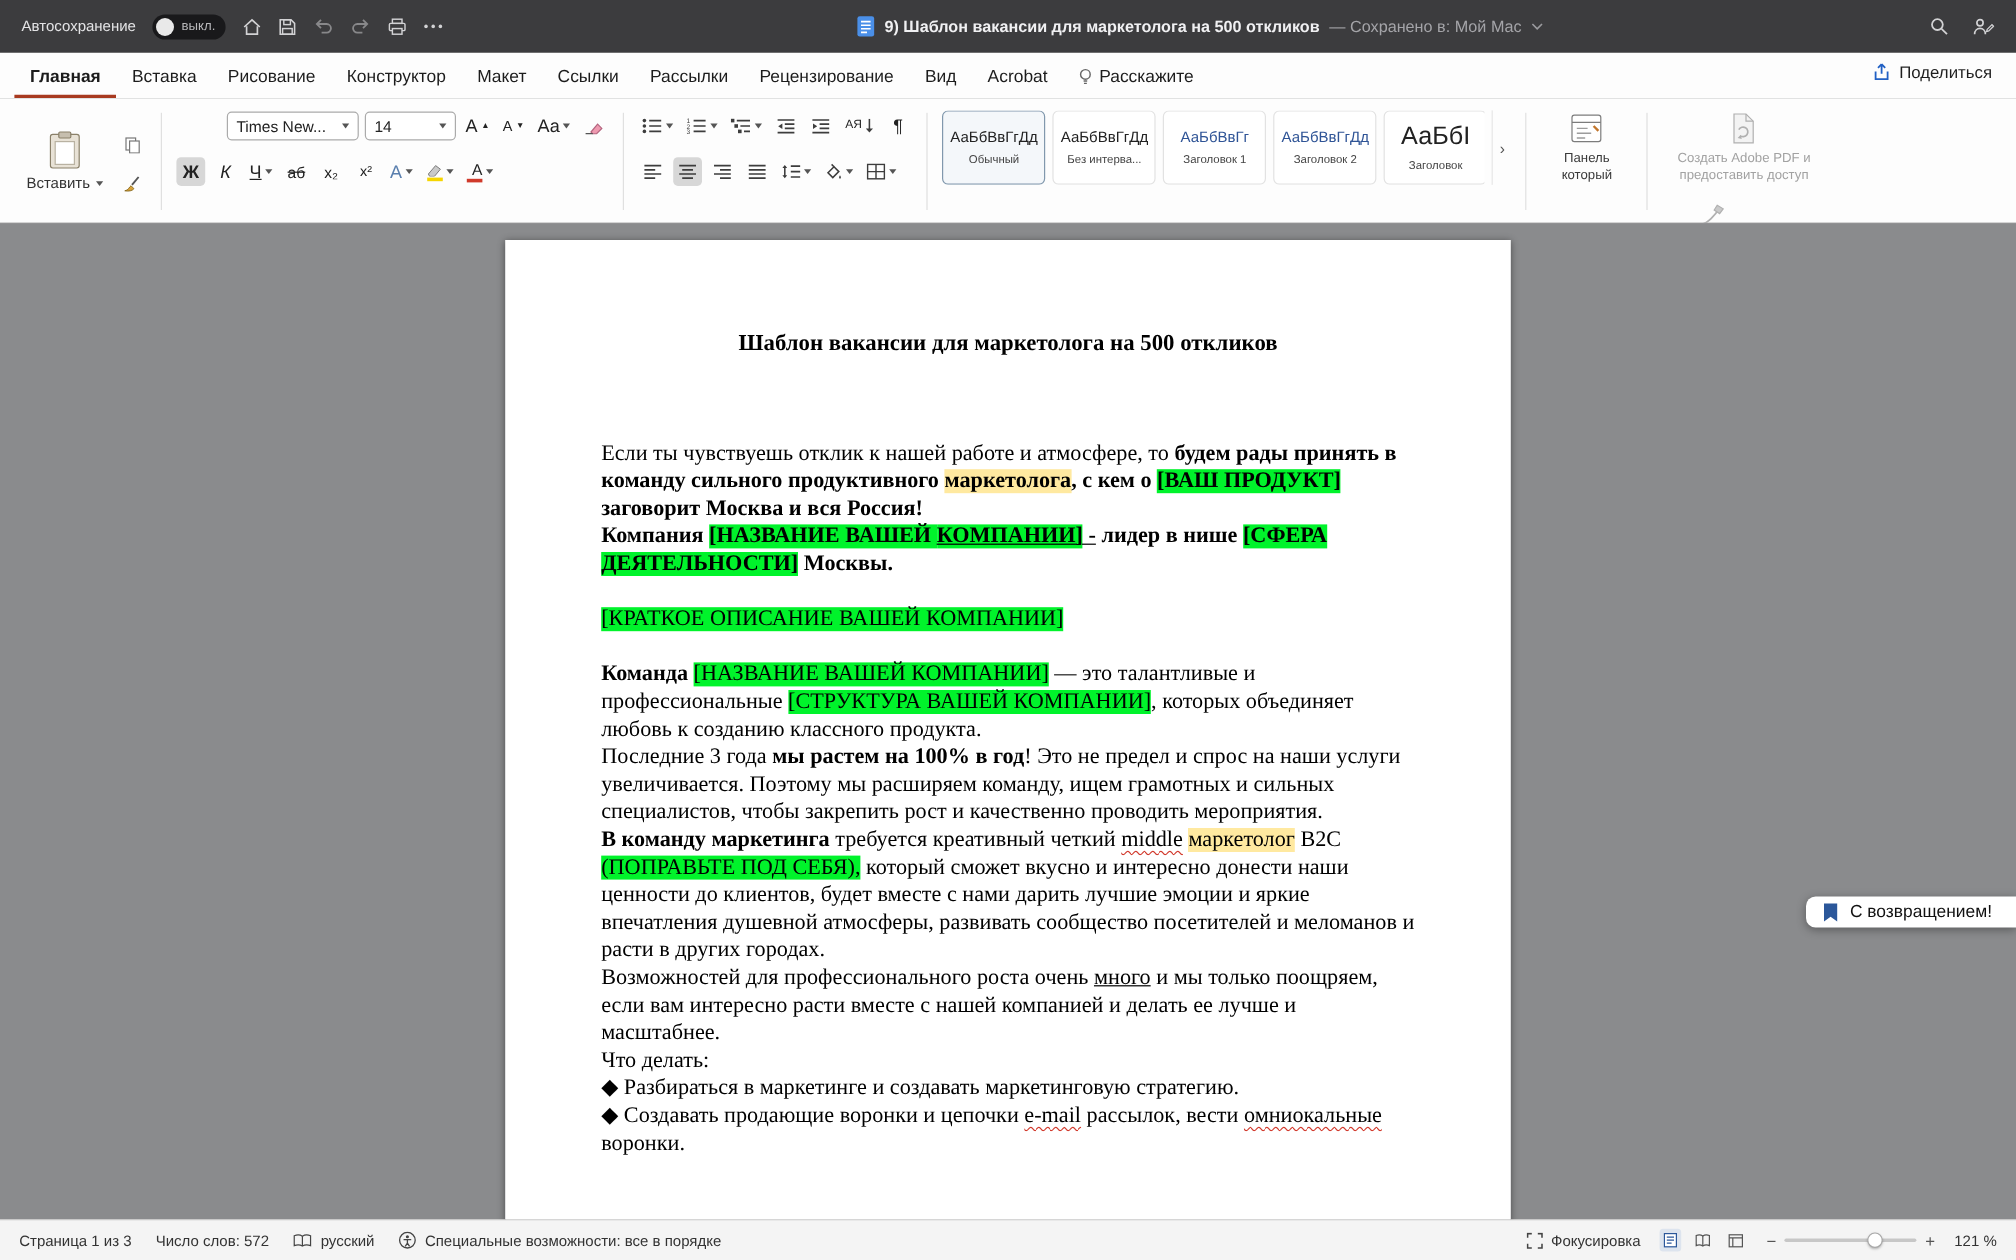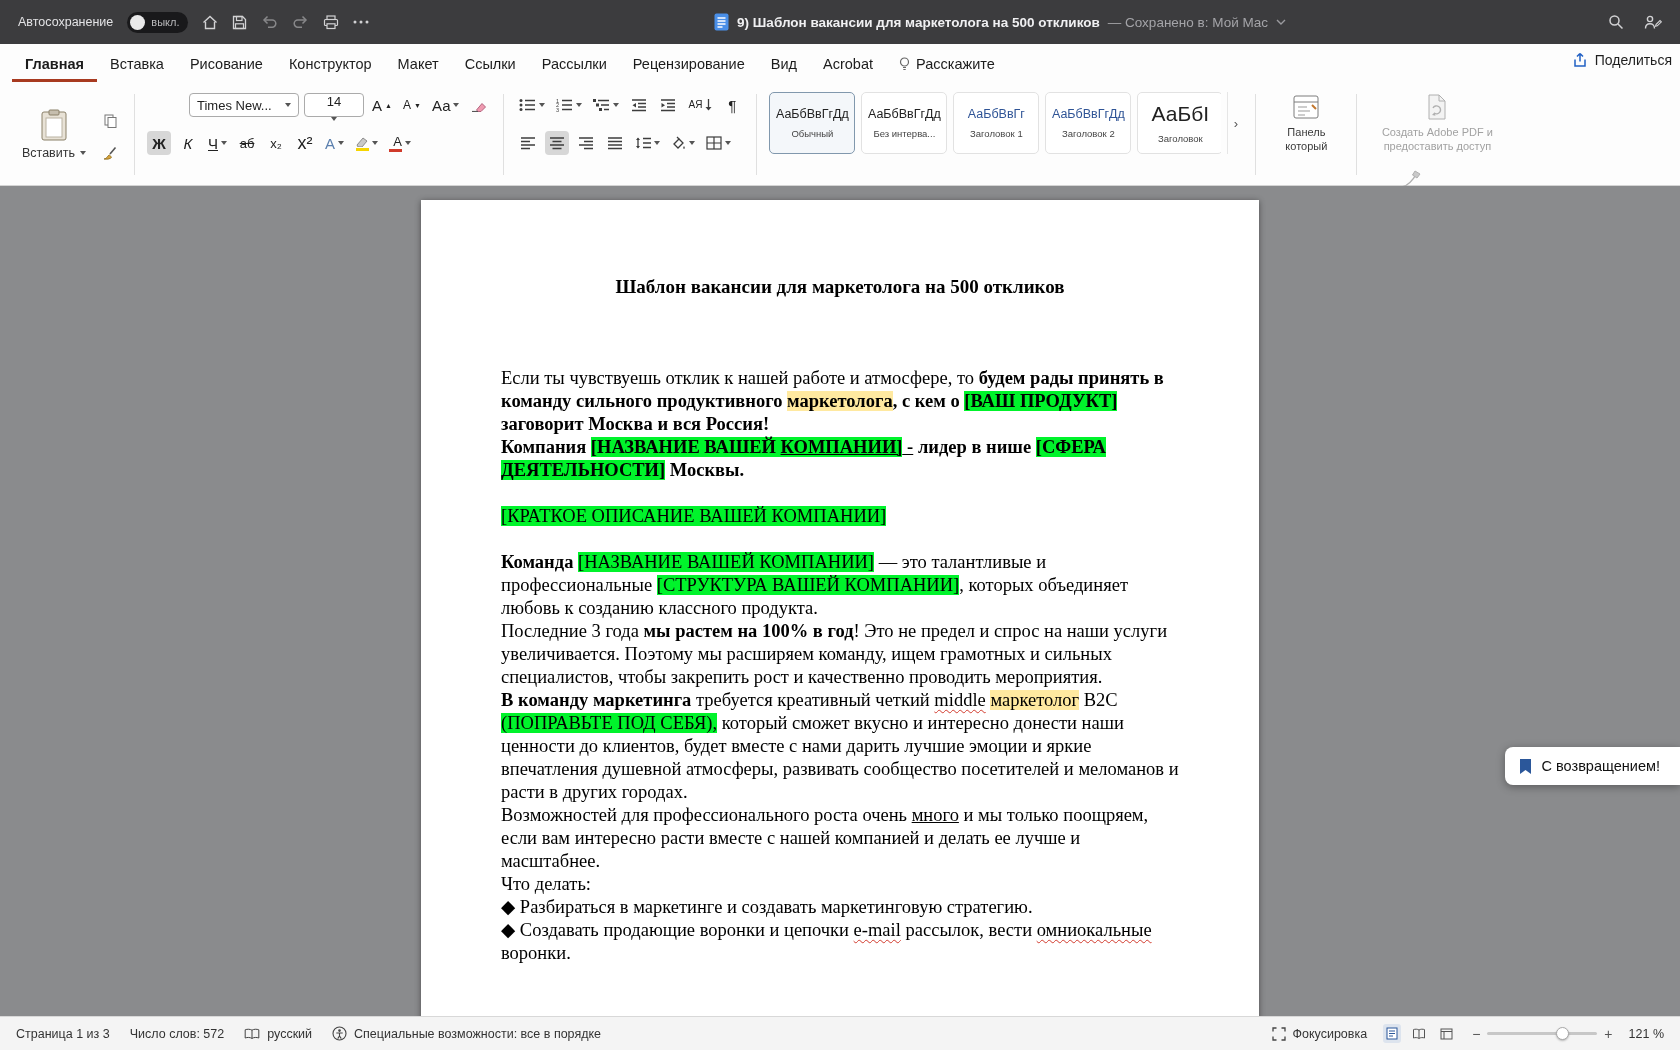--- a/index.html
+++ b/index.html
@@ -20,21 +20,21 @@
   .tb-icon.dim { color:#88888a; }
   .tb-center { flex:1; display:flex; align-items:center; justify-content:center; gap:8px; min-width:0; }
   .tb-doc-title { font-size:13.5px; color:#f0f0f2; font-weight:600; white-space:nowrap; }
   .tb-doc-status { font-size:13.5px; color:#a4a4a8; white-space:nowrap; }
   .tb-right { width:110px; display:flex; justify-content:flex-end; gap:20px; color:#d2d2d4; }
   
   .tabsrow { position:relative; height:38px; background:#fdfdfd; display:flex; align-items:flex-end; padding:0 12px; }
   .tabs { display:flex; align-items:flex-end; }
   .tab { padding:9px 13px 10px; font-size:14.5px; color:#1c1c1c; cursor:default; display:flex; align-items:center; gap:6px; white-space:nowrap; }
   .tab.active { font-weight:700; box-shadow:inset 0 -3px 0 #a83a20; }
-  .share-btn { position:absolute; right:8px; top:8px; display:flex; align-items:center; gap:7px; font-size:14px; color:#1f1f1f; }
+  .share-btn { position:absolute; right:20px; top:8px; display:flex; align-items:center; gap:7px; font-size:14px; color:#1f1f1f; }
   
   .ribbon { height:104px; background:#fdfdfd; border-bottom:1px solid #d4d4d4; display:flex; align-items:stretch; padding:8px 8px 6px; }
   .rsep { width:1px; background:#e0e0e0; margin:4px 4px; }
   .rgroup { display:flex; flex-direction:column; justify-content:flex-start; padding:0 8px; }
   .rowtop,.rowbot { display:flex; align-items:center; gap:5px; height:30px; }
   .rowbot { margin-top:8px; }
   .combo { display:flex; align-items:center; justify-content:space-between; border:1px solid #ababab; background:#fff; border-radius:4px; height:24px; padding:0 7px; font-size:13px; color:#222; gap:8px; }
   .chev { width:0; height:0; border-left:3.5px solid transparent; border-right:3.5px solid transparent; border-top:4.5px solid #555; flex:none; }
   .fbtn { min-width:24px; height:24px; display:flex; align-items:center; justify-content:center; gap:3px; font-size:15px; color:#222; border-radius:4px; padding:0 3px; }
   .fbtn.active { background:#d7d7d7; }
@@ -62,21 +62,21 @@
   .page-content { padding:75px 80px 0; font-family:"Liberation Serif","DejaVu Serif",serif; font-size:18.5px; line-height:23px; color:#000; }
   .doc-p { margin:0; }
   .doc-p.center { text-align:center; }
   .doc-p.doc-title { font-weight:bold; font-size:19px; }
   .run.b { font-weight:bold; }
   .run.hl-green { background:#00f32b; }
   .run.hl-yellow { background:#ffe9a0; }
   .run.u { text-decoration:underline; text-decoration-thickness:1px; }
   .run.w { text-decoration:underline wavy #d23b2e; text-decoration-thickness:1px; text-underline-offset:3px; }
   
-  .welcome { position:absolute; right:0; top:747px; height:38px; background:#fff; border-radius:8px 0 0 8px; box-shadow:0 2px 8px rgba(0,0,0,.35); display:flex; align-items:center; gap:10px; padding:0 20px 0 14px; font-size:14.5px; color:#111; z-index:5; }
+  .welcome { position:absolute; right:0; top:747px; height:26px; background:#fff; border-radius:8px 0 0 8px; box-shadow:0 2px 8px rgba(0,0,0,.35); display:flex; align-items:center; gap:10px; padding:0 20px 0 14px; font-size:14.5px; color:#111; z-index:5; }
   
   .statusbar { height:34px; background:#f4f4f4; border-top:1px solid #d8d8d8; display:flex; align-items:center; padding:0 16px; gap:20px; font-size:12.5px; color:#333; }
   .sb-item { display:flex; align-items:center; gap:7px; white-space:nowrap; }
   .sb-right { margin-left:auto; display:flex; align-items:center; gap:16px; }
   .view-icons { display:flex; align-items:center; gap:8px; }
   .view-btn { padding:3px; border-radius:3px; display:flex; }
   .view-btn.selected { background:#dde4ee; }
   .zoomtrack { position:relative; width:110px; height:3px; background:#c7c7c7; border-radius:2px; }
   .zoomthumb { position:absolute; left:62%; top:-5px; width:13px; height:13px; border-radius:50%; background:#fff; border:1px solid #a8a8a8; box-shadow:0 1px 2px rgba(0,0,0,.25); }
   .zoom-sign { font-size:14px; color:#555; }
@@ -252,21 +252,21 @@
     </div>
 
     <div class="rsep"></div>
 
     <div class="rgroup">
       <div class="rowtop">
         <div class="combo" style="width:110px;margin-left:42px;">
           <span>Times New...</span>
           <span class="chev"></span>
         </div>
-        <div class="combo" style="width:60px;flex-direction:column;">
+        <div class="combo" style="width:76px;">
           <span>14</span>
           <span class="chev"></span>
         </div>
         <span class="fbtn">
             <span>А</span>
             <span style="font-size:7px;">▲</span>
           </span>
         <span class="fbtn">
             <span style="font-size:12px;">А</span>
             <span style="font-size:7px;">▼</span>
@@ -292,21 +292,21 @@
         <span class="fbtn" style="text-decoration:underline;">
             <span>Ч</span>
             <span class="chev"></span>
           </span>
         <span class="fbtn" style="text-decoration:line-through; font-size:13px;">
             <span>аб</span>
           </span>
         <span class="fbtn" style="font-size:13px;">
             <span>х₂</span>
           </span>
-        <span class="fbtn" style="font-size:18px;">
+        <span class="fbtn" style="font-size:12px;">
             <span>х²</span>
           </span>
         <span class="fbtn">
             <span class="stack" style="color:#5a7fae;">
               <span>А</span>
             </span>
             <span class="chev"></span>
           </span>
         <span class="fbtn">
           <span class="stack">

